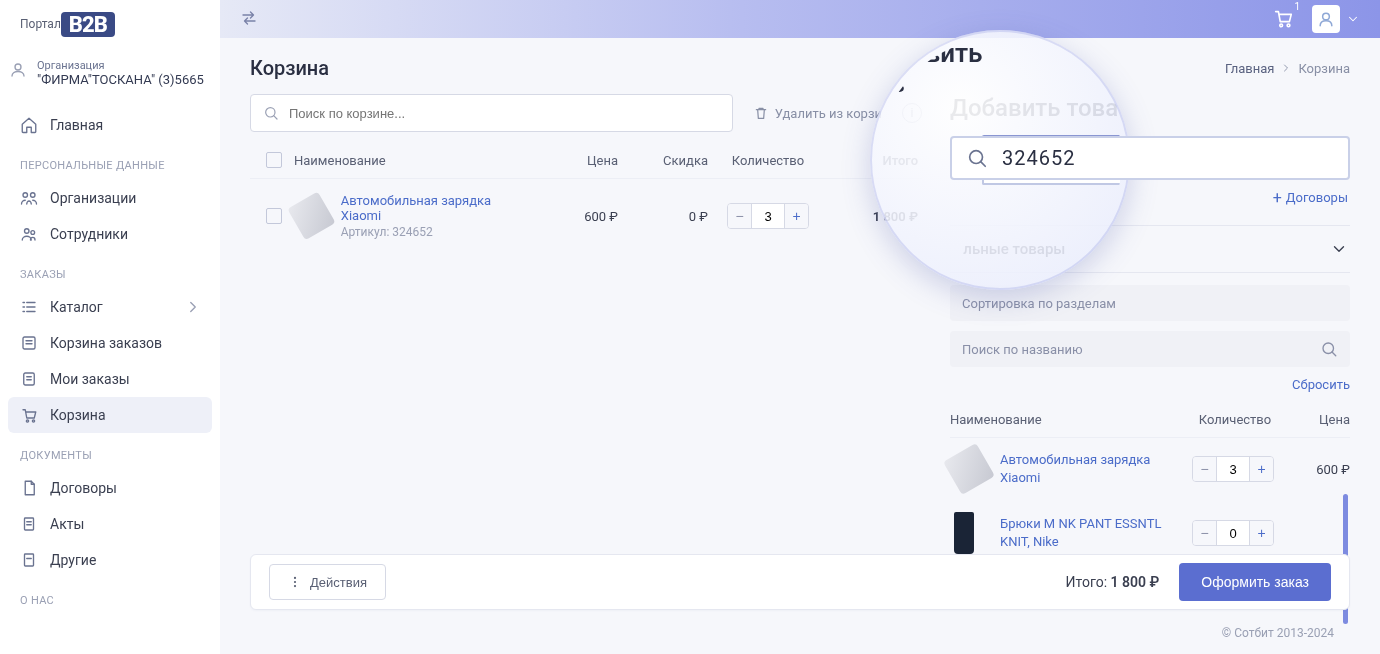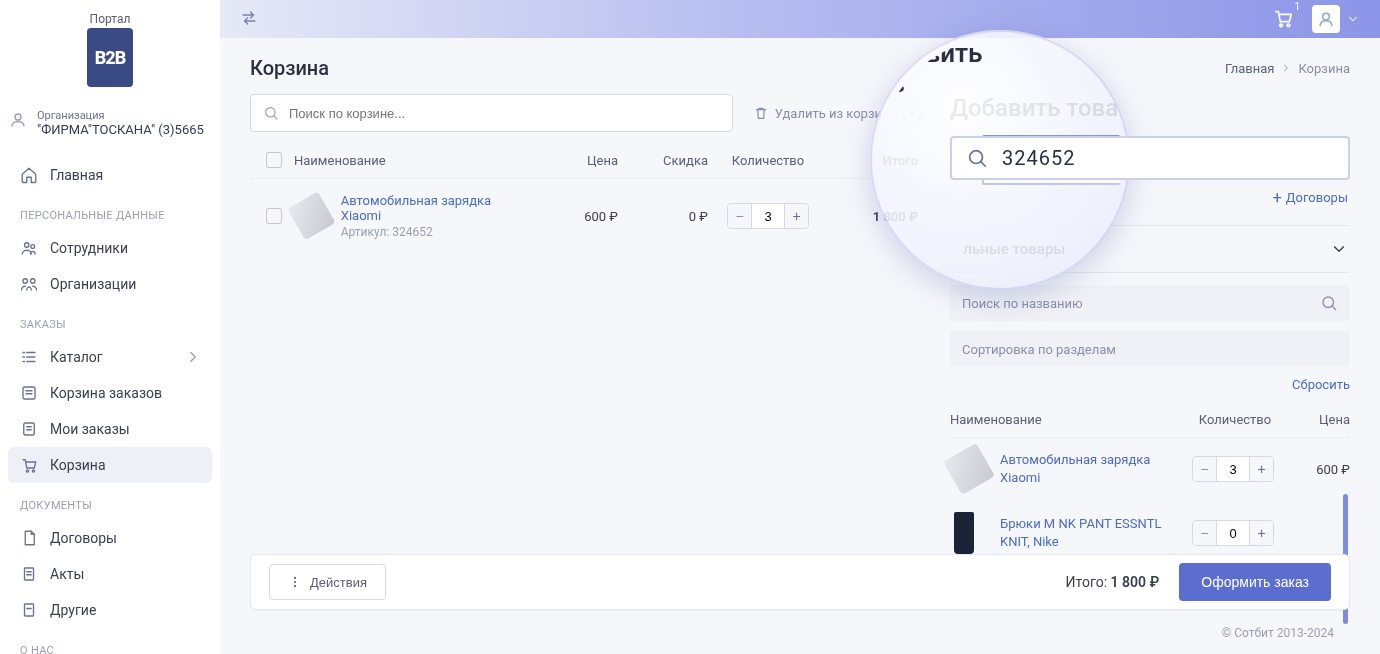--- a/index.html
+++ b/index.html
@@ -2,23 +2,23 @@
 <html><head>
 <meta charset="utf-8">
 <style>
 * { margin: 0; padding: 0; box-sizing: border-box; }
 body { font-family: -apple-system, BlinkMacSystemFont, "Segoe UI", Roboto, Arial, sans-serif; font-size: 14px; color: #3a3f50; background: #fff; width: 1380px; height: 654px; overflow: hidden; position: relative; }
 .app { display: flex; height: 100%; }
 
 
 .sidebar { width: 220px; flex-shrink: 0; background: #fff; padding: 8px 0; overflow-y: auto; position: relative; }
 .logo-wrap { padding: 4px 20px 16px; }
-.logo { display: flex; flex-direction: column; align-items: center; }
+.logo { display: flex; flex-direction: row; align-items: center; }
 .logo-tag { font-size: 12px; color: #5a6074; margin-bottom: 2px; }
-.logo-main { font-weight: 800; font-size: 18px; color: #475480; letter-spacing: -1px; display: flex; align-items: center; gap: 2px; background:#3a4a85; color:#fff; padding:19px 8px; border-radius:4px; position:relative; }
+.logo-main { font-weight: 800; font-size: 22px; color: #475480; letter-spacing: -1px; display: flex; align-items: center; gap: 2px; background:#3a4a85; color:#fff; padding:0 8px; border-radius:4px; position:relative; }
 .org-block { padding: 6px 9px 14px; display:flex; gap:10px; align-items:flex-start; }
 .org-icon { width:18px; height:18px; margin-top:2px; color:#9aa0b4; }
 .org-label { font-size:11px; color:#6a7390; }
 .org-name { font-size:13px; color:#333a52; line-height:1.3; }
 .nav-group { padding: 4px 0; }
 .nav-head { padding: 8px 20px; font-size: 11px; color: #9aa0b4; letter-spacing: .3px; }
 .nav-item { display:flex; align-items:center; gap:12px; padding: 9px 20px; font-size:14px; color:#3a3f50; cursor:pointer; position:relative; }
 .nav-item.active { background:#eef0f8; border-radius:6px; margin:0 8px; padding:9px 12px; }
 .nav-item svg { width:18px; height:18px; color:#6a7390; flex-shrink:0; }
 .nav-item .chev { position:absolute; right:18px; color:#9aa0b4; }
@@ -147,33 +147,33 @@
             <path d="M3 11l9-8 9 8v10a1 1 0 0 1-1 1h-5v-7h-6v7H4a1 1 0 0 1-1-1z"></path>
           </svg>
         <span>Главная</span>
       </div>
     </div>
 
     <div class="nav-group">
       <div class="nav-head">ПЕРСОНАЛЬНЫЕ ДАННЫЕ</div>
       <div class="nav-item">
         <svg viewBox="0 0 24 24">
+            <circle cx="7" cy="8" r="3"></circle>
+            <circle cx="17" cy="8" r="3"></circle>
+            <path d="M2 20c0-3 2.5-5 5-5M22 20c0-3-2.5-5-5-5M9 20c0-2 1.5-4 3-4s3 2 3 4"></path>
+          </svg>
+        <span>Организации</span>
+      </div>
+      <div class="nav-item">
+        <svg viewBox="0 0 24 24">
             <circle cx="9" cy="8" r="3"></circle>
             <circle cx="17" cy="10" r="2.5"></circle>
             <path d="M3 20c0-3 3-5 6-5s6 2 6 5M14 20c0-2 1.5-3.5 3-3.5s3 1.5 3 3.5"></path>
           </svg>
         <span>Сотрудники</span>
-      </div>
-      <div class="nav-item">
-        <svg viewBox="0 0 24 24">
-            <circle cx="7" cy="8" r="3"></circle>
-            <circle cx="17" cy="8" r="3"></circle>
-            <path d="M2 20c0-3 2.5-5 5-5M22 20c0-3-2.5-5-5-5M9 20c0-2 1.5-4 3-4s3 2 3 4"></path>
-          </svg>
-        <span>Организации</span>
       </div>
     </div>
 
     <div class="nav-group">
       <div class="nav-head">ЗАКАЗЫ</div>
       <div class="nav-item">
         <svg viewBox="0 0 24 24">
             <path d="M4 6h2M4 12h2M4 18h2M9 6h11M9 12h11M9 18h11"></path>
           </svg>
         <span>Каталог</span>
@@ -351,28 +351,28 @@
           </div>
 
           <div class="accordion">
             <span><span style="visibility:hidden">Д</span><span>льные товары</span></span>
             <svg viewBox="0 0 24 24" width="18" height="18">
                 <path d="M6 9l6 6 6-6"></path>
               </svg>
           </div>
 
           <div class="soft-input">
+            <span>Сортировка по разделам</span>
+          </div>
+          <div class="soft-input">
             <span>Поиск по названию</span>
             <svg viewBox="0 0 24 24">
                 <circle cx="11" cy="11" r="7"></circle>
                 <path d="M21 21l-5-5"></path>
               </svg>
-          </div>
-          <div class="soft-input">
-            <span>Сортировка по разделам</span>
           </div>
           <div class="reset-link">Сбросить</div>
 
           <div class="mini-head">
             <div class="mh-name">Наименование</div>
             <div class="mh-qty">Количество</div>
             <div class="mh-price">Цена</div>
           </div>
           <div class="mini-row">
             <div class="mini-img charger"></div>

